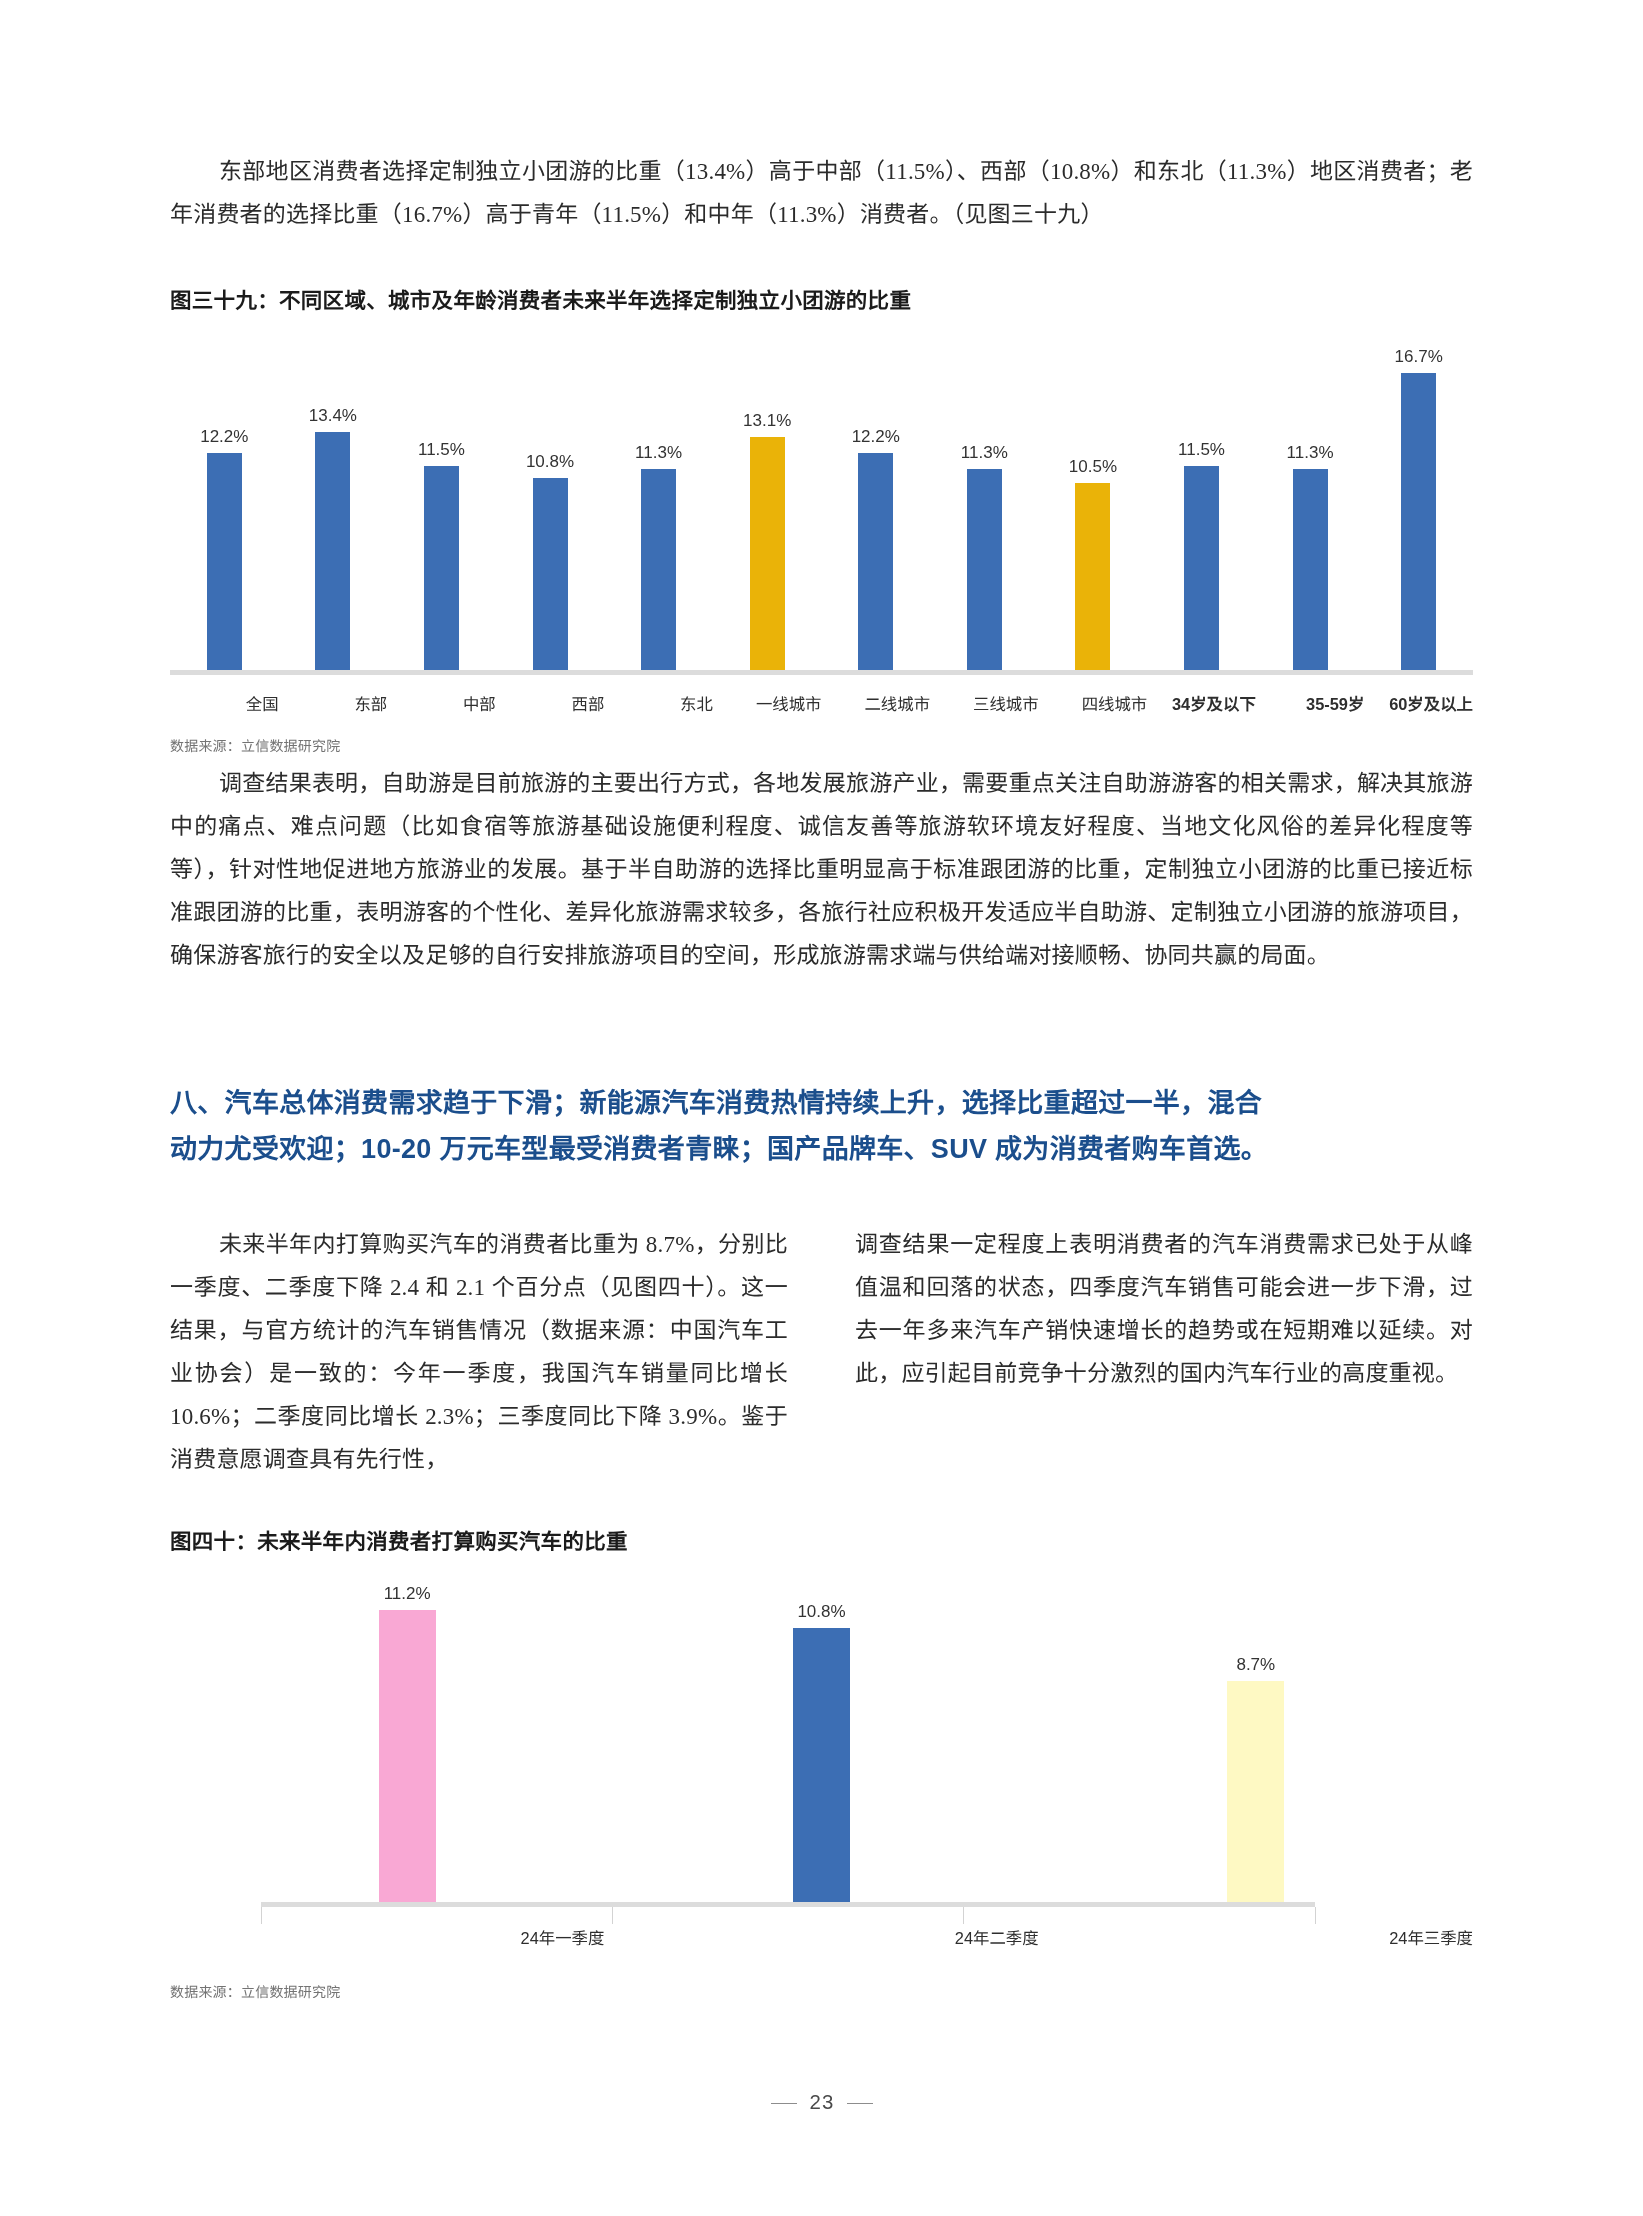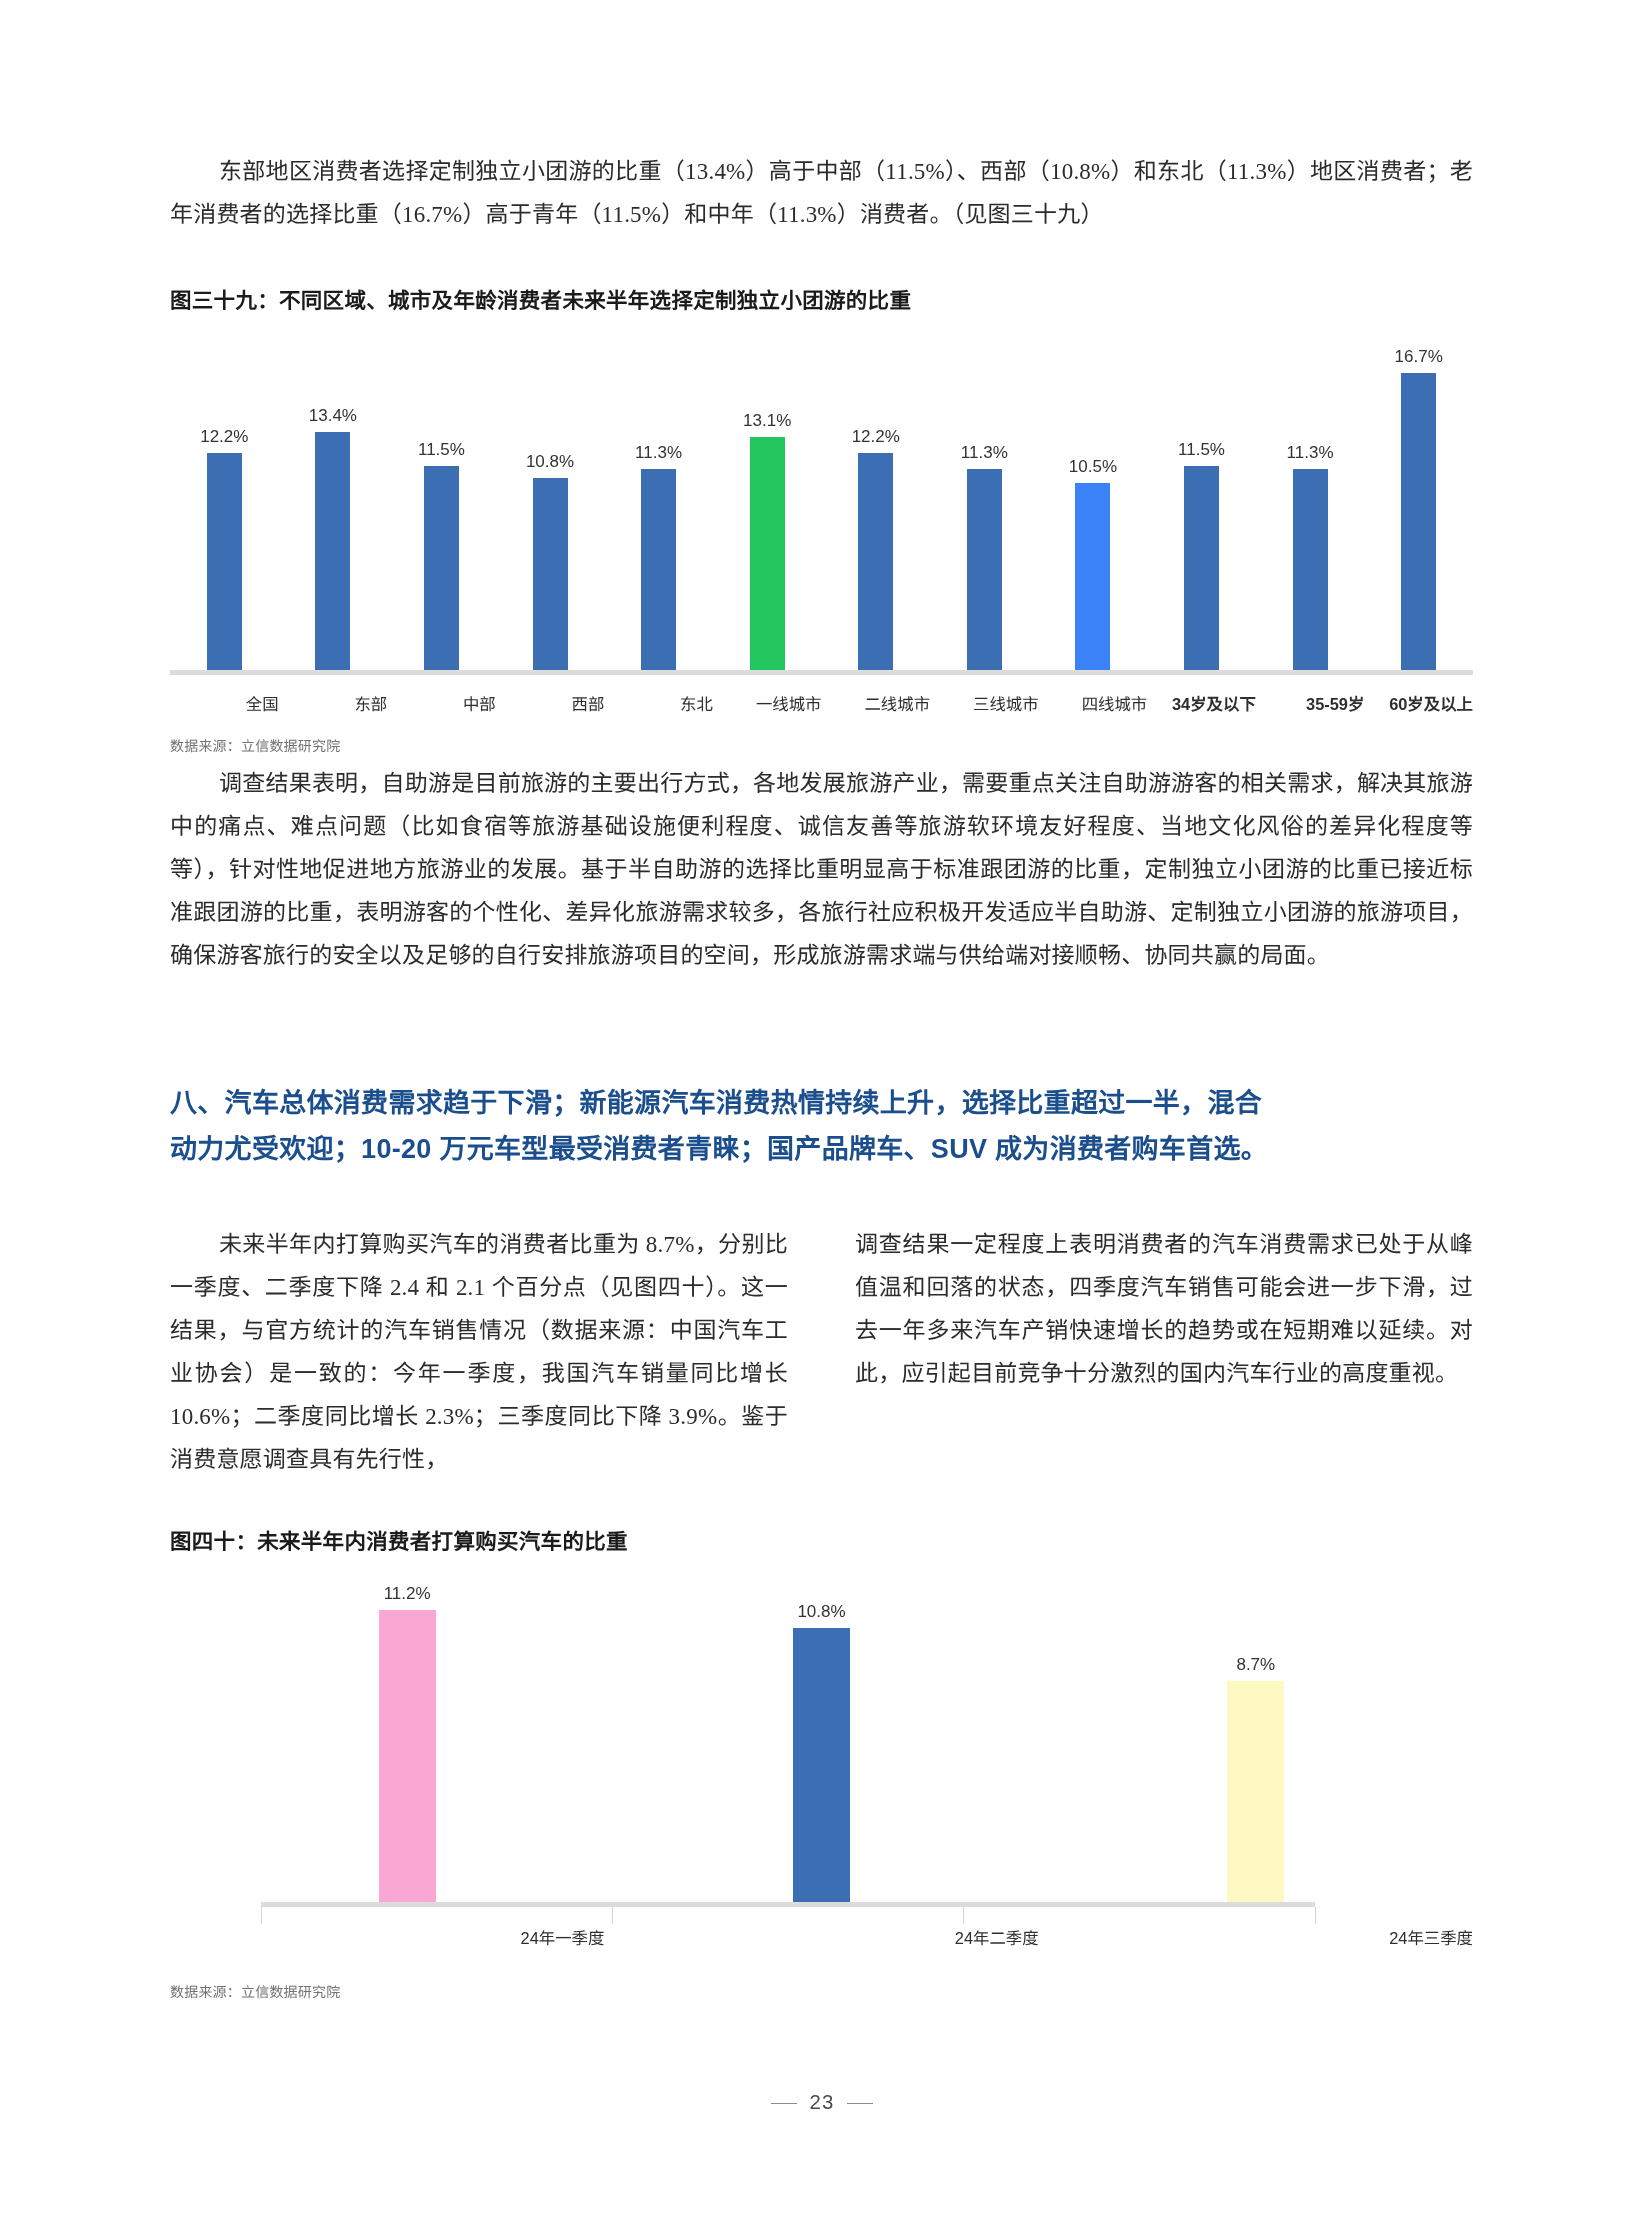--- a/index.html
+++ b/index.html
@@ -194,36 +194,36 @@
                 <div class="bar" style="height: 192px; width: 35px; background: rgb(60, 110, 180);">
                   <div class="bar-label">10.8%</div>
                 </div>
               </div>
               <div class="bar-cell">
                 <div class="bar" style="height: 201px; width: 35px; background: rgb(60, 110, 180);">
                   <div class="bar-label">11.3%</div>
                 </div>
               </div>
               <div class="bar-cell">
-                <div class="bar" style="height: 233px; width: 35px; background: #22c55e;">
+                <div class="bar" style="height: 233px; width: 35px; background: #eab308;">
                   <div class="bar-label">13.1%</div>
                 </div>
               </div>
               <div class="bar-cell">
                 <div class="bar" style="height: 217px; width: 35px; background: rgb(60, 110, 180);">
                   <div class="bar-label">12.2%</div>
                 </div>
               </div>
               <div class="bar-cell">
                 <div class="bar" style="height: 201px; width: 35px; background: rgb(60, 110, 180);">
                   <div class="bar-label">11.3%</div>
                 </div>
               </div>
               <div class="bar-cell">
-                <div class="bar" style="height: 187px; width: 35px; background: #3b82f6;">
+                <div class="bar" style="height: 187px; width: 35px; background: #eab308;">
                   <div class="bar-label">10.5%</div>
                 </div>
               </div>
               <div class="bar-cell">
                 <div class="bar" style="height: 204px; width: 35px; background: rgb(60, 110, 180);">
                   <div class="bar-label">11.5%</div>
                 </div>
               </div>
               <div class="bar-cell">
                 <div class="bar" style="height: 201px; width: 35px; background: rgb(60, 110, 180);">

